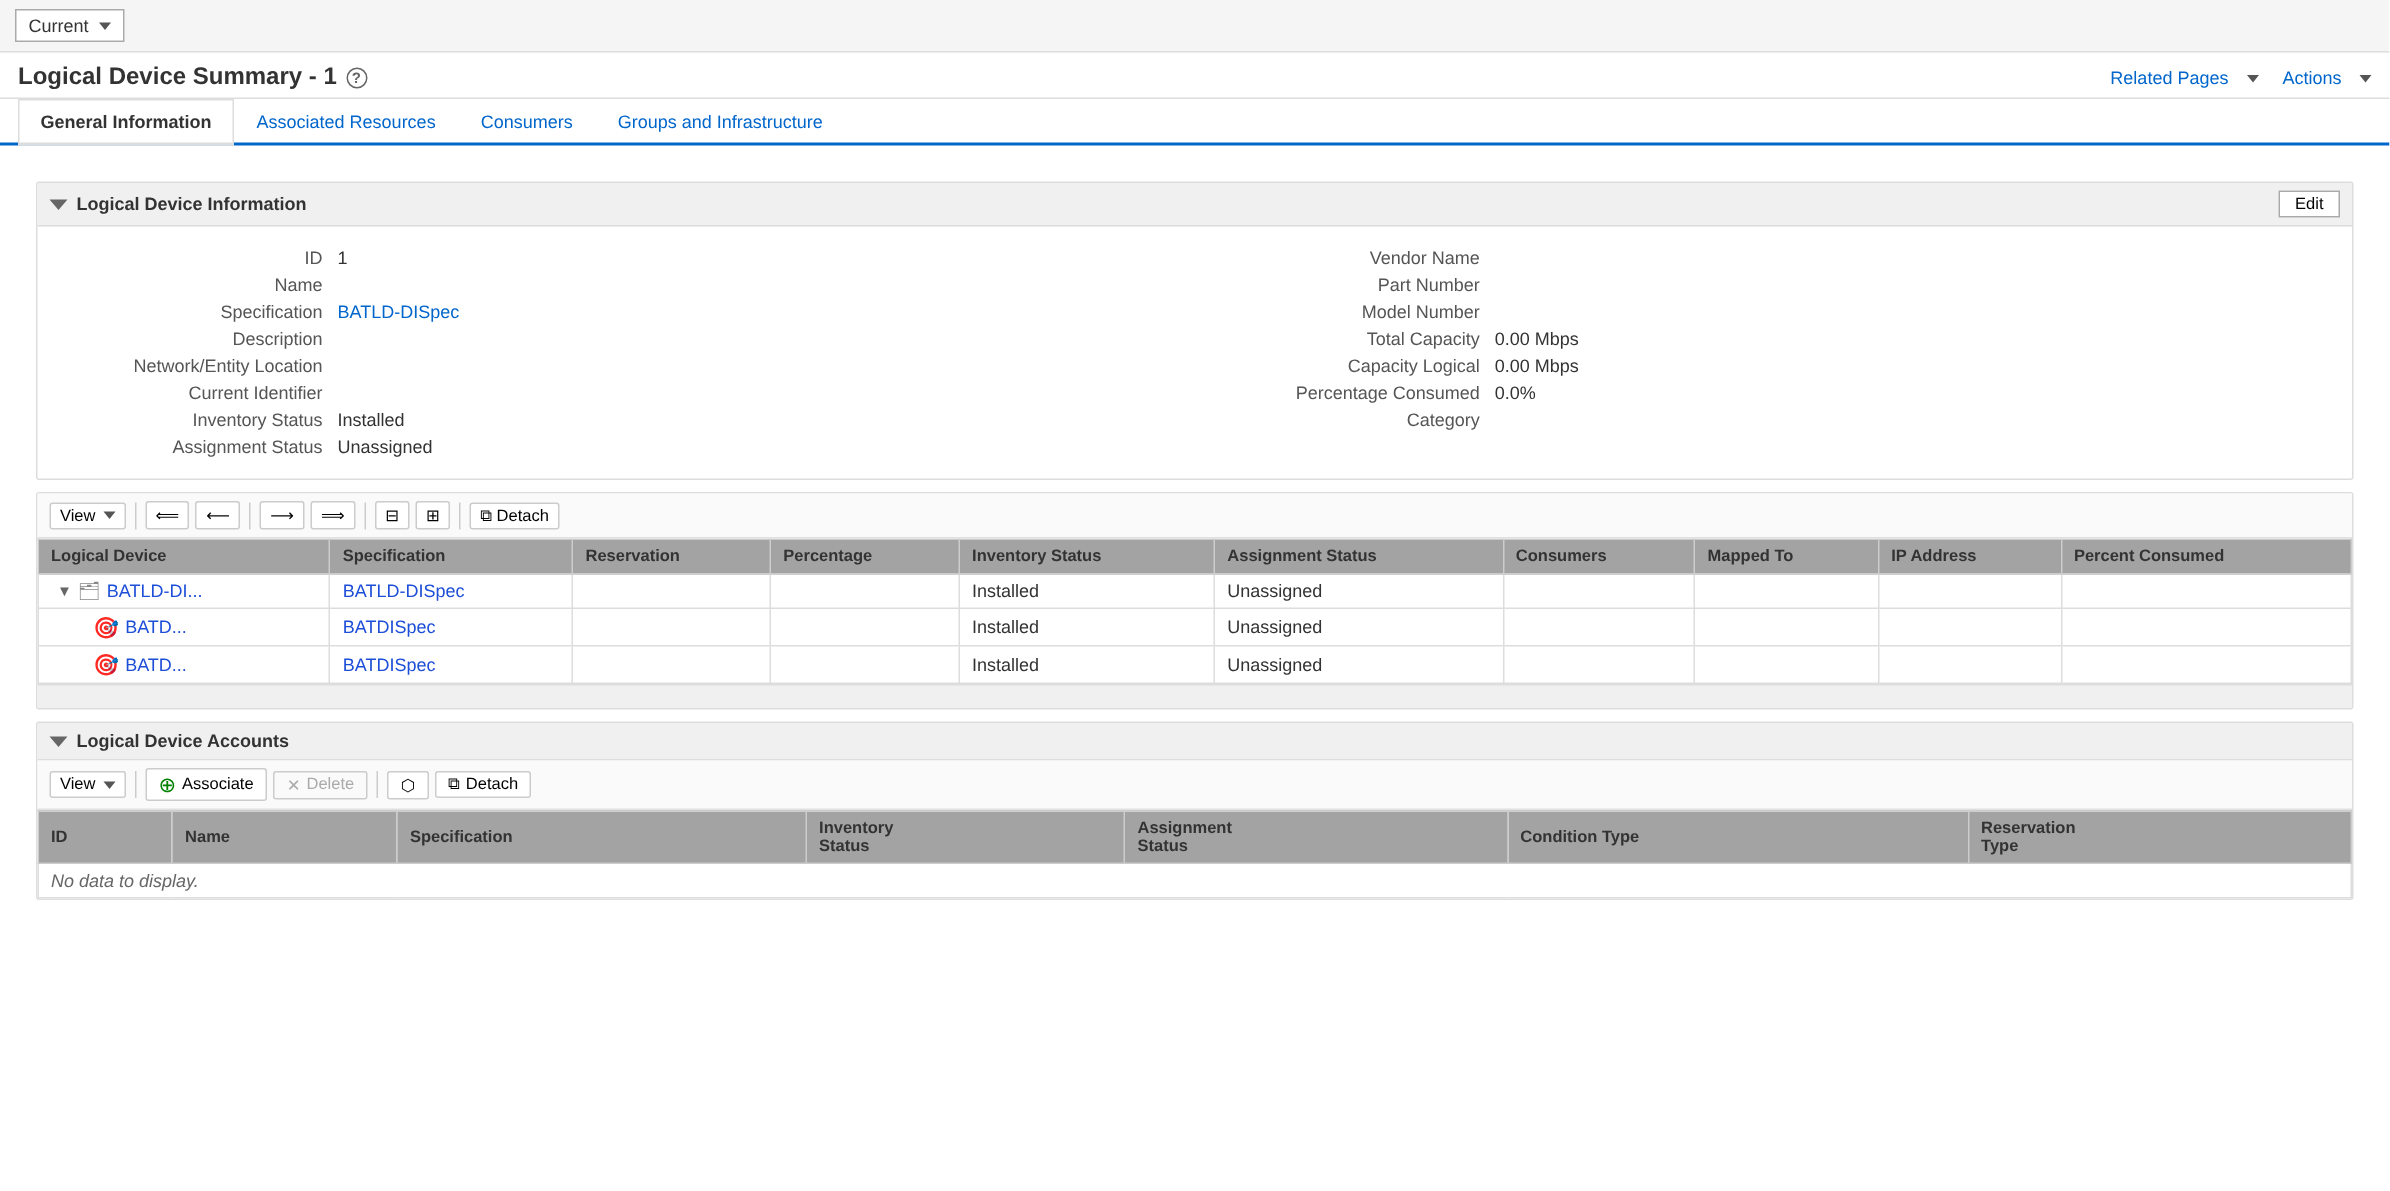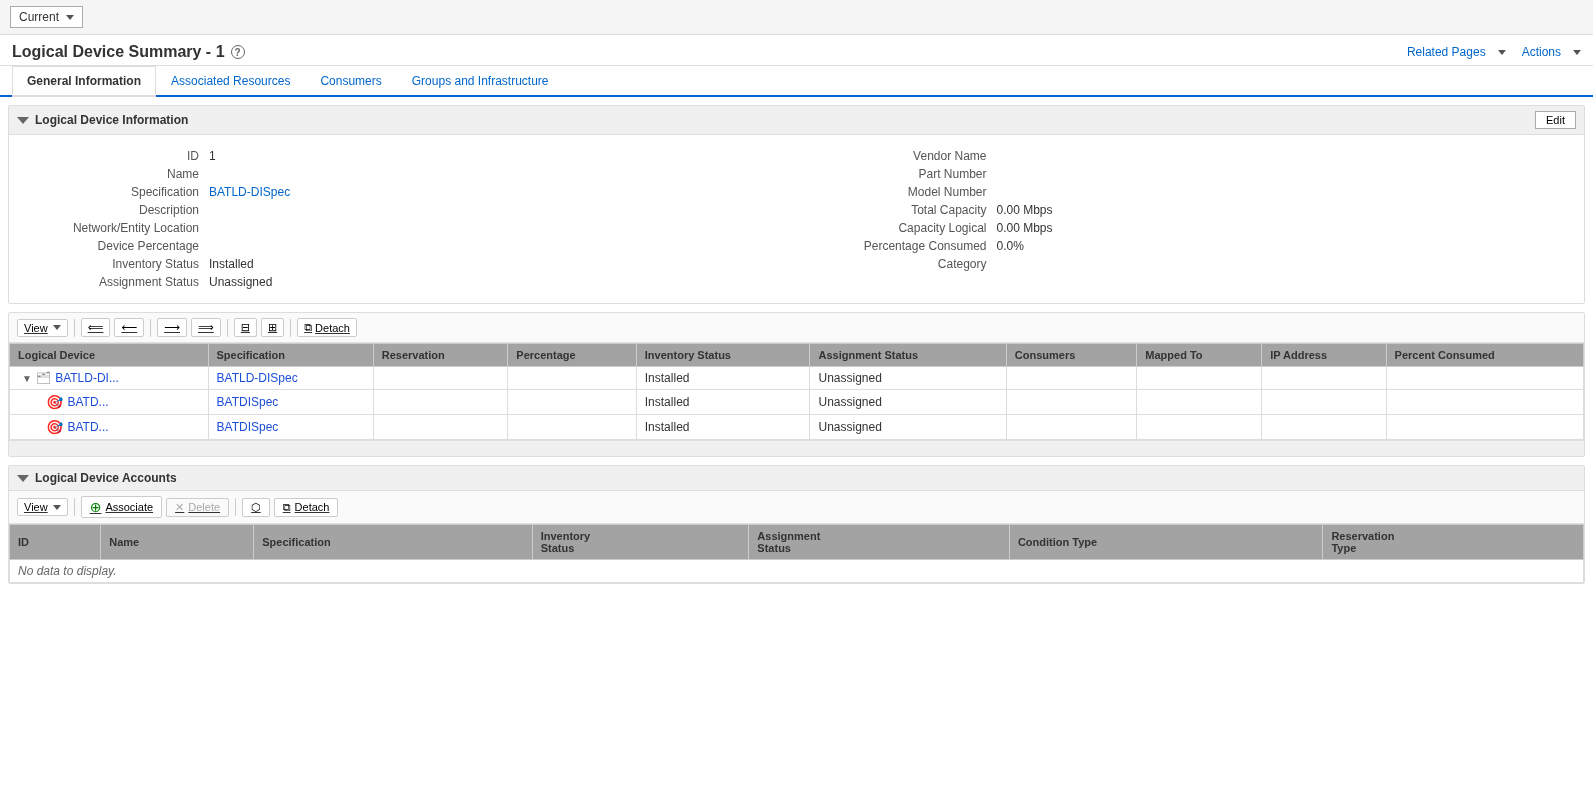--- a/index.html
+++ b/index.html
@@ -15,40 +15,40 @@
     .help-icon { width: 14px; height: 14px; border-radius: 50%; border: 1px solid #666; display: inline-flex; align-items: center; justify-content: center; font-size: 10px; color: #666; cursor: pointer; }
     .header-actions { display: flex; gap: 16px; align-items: center; }
     .header-link { color: #0066cc; font-size: 12px; cursor: pointer; text-decoration: none; display: flex; align-items: center; gap: 9px; }
     
     
     .tabs { display: flex; border-bottom: 2px solid #0066cc; padding: 0 12px; background: #fff; }
     .tab { padding: 7px 14px; cursor: pointer; font-size: 12px; color: #0066cc; border: 1px solid transparent; border-bottom: none; text-decoration: none; }
     .tab.active { color: #333; border: 1px solid #ddd; border-bottom: 2px solid #fff; background: #fff; margin-bottom: -2px; font-weight: bold; color: #333; border-color: #ddd; }
 
     
-    .content { padding: 0; }
+    .content { padding: 16px; }
 
     
     .section { border: 1px solid #ddd; margin: 8px; border-radius: 2px; }
     .section-header { display: flex; align-items: center; justify-content: space-between; padding: 5px 8px; background: #f0f0f0; border-bottom: 1px solid #ddd; }
     .section-title-row { display: flex; align-items: center; gap: 6px; }
     .triangle { width: 0; height: 0; border-left: 6px solid transparent; border-right: 6px solid transparent; border-top: 7px solid #666; display: inline-block; }
     .section-title { font-weight: bold; font-size: 12px; color: #333; }
     .edit-btn { background: #fff; border: 1px solid #aaa; padding: 2px 10px; font-size: 11px; cursor: pointer; }
 
     
     .info-grid { display: grid; grid-template-columns: 1fr 1fr; padding: 10px 0; }
     .info-col { padding: 0 20px; }
     .info-row { display: flex; margin: 4px 0; }
     .info-label { text-align: right; min-width: 180px; color: #555; padding-right: 10px; font-size: 12px; }
     .info-value { color: #333; font-size: 12px; }
     .info-value.link { color: #0066cc; cursor: pointer; }
 
     
-    .toolbar { display: flex; align-items: center; gap: 4px; padding: 5px 8px; border-bottom: 1px solid #e0e0e0; background: #fafafa; text-decoration: underline; }
+    .toolbar { display: flex; align-items: center; gap: 4px; padding: 5px 8px; border-bottom: 1px solid #e0e0e0; background: #fafafa; }
     .toolbar-btn { background: #fff; border: 1px solid #ccc; padding: 2px 6px; font-size: 11px; cursor: pointer; display: flex; align-items: center; gap: 3px; border-radius: 2px; }
     .toolbar-sep { width: 1px; height: 18px; background: #ccc; margin: 0 2px; }
     .view-btn { display: flex; align-items: center; gap: 2px; background: #fff; border: 1px solid #ccc; padding: 2px 6px; font-size: 11px; cursor: pointer; border-radius: 2px; }
 
     
     .data-table { width: 100%; border-collapse: collapse; font-size: 12px; }
     .data-table th { background: #a3a3a3; border: 1px solid #ccc; padding: 5px 8px; text-align: left; font-weight: bold; font-size: 11px; white-space: nowrap; }
     .data-table td { border: 1px solid #ddd; padding: 4px 8px; font-size: 12px; }
     .table-link { color: #1d4ed8; cursor: pointer; }
     .no-data { padding: 8px; color: #666; font-style: italic; font-size: 12px; }
@@ -132,21 +132,21 @@
         </div>
         <div class="info-row">
           <span class="info-label">Description</span>
           <span class="info-value"></span>
         </div>
         <div class="info-row">
           <span class="info-label">Network/Entity Location</span>
           <span class="info-value"></span>
         </div>
         <div class="info-row">
-          <span class="info-label">Device Percentage</span>
+          <span class="info-label">Current Identifier</span>
           <span class="info-value"></span>
         </div>
         <div class="info-row">
           <span class="info-label">Inventory Status</span>
           <span class="info-value">Installed</span>
         </div>
         <div class="info-row">
           <span class="info-label">Assignment Status</span>
           <span class="info-value">Unassigned</span>
         </div>

